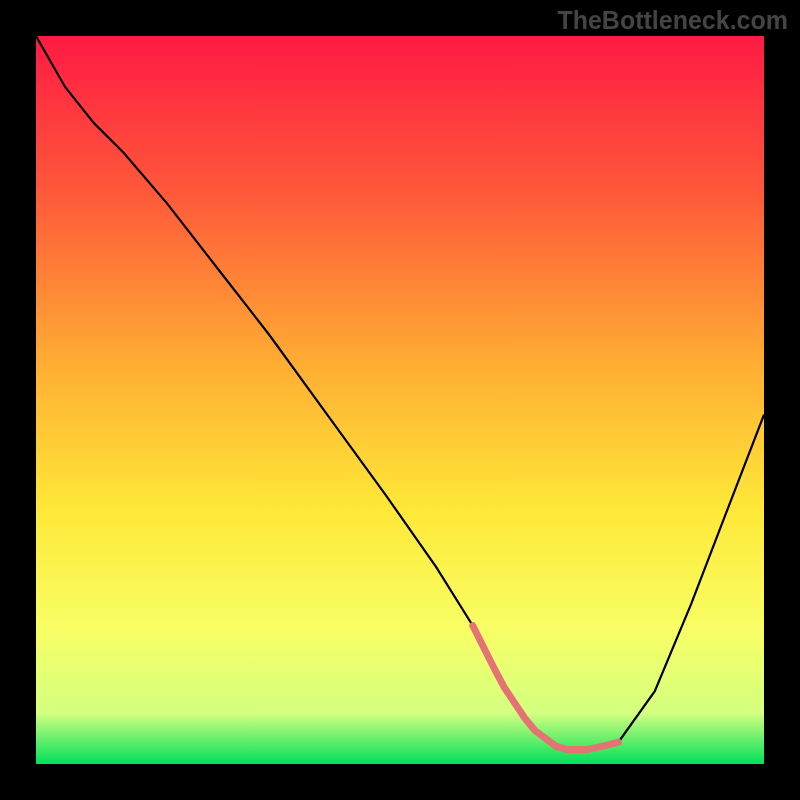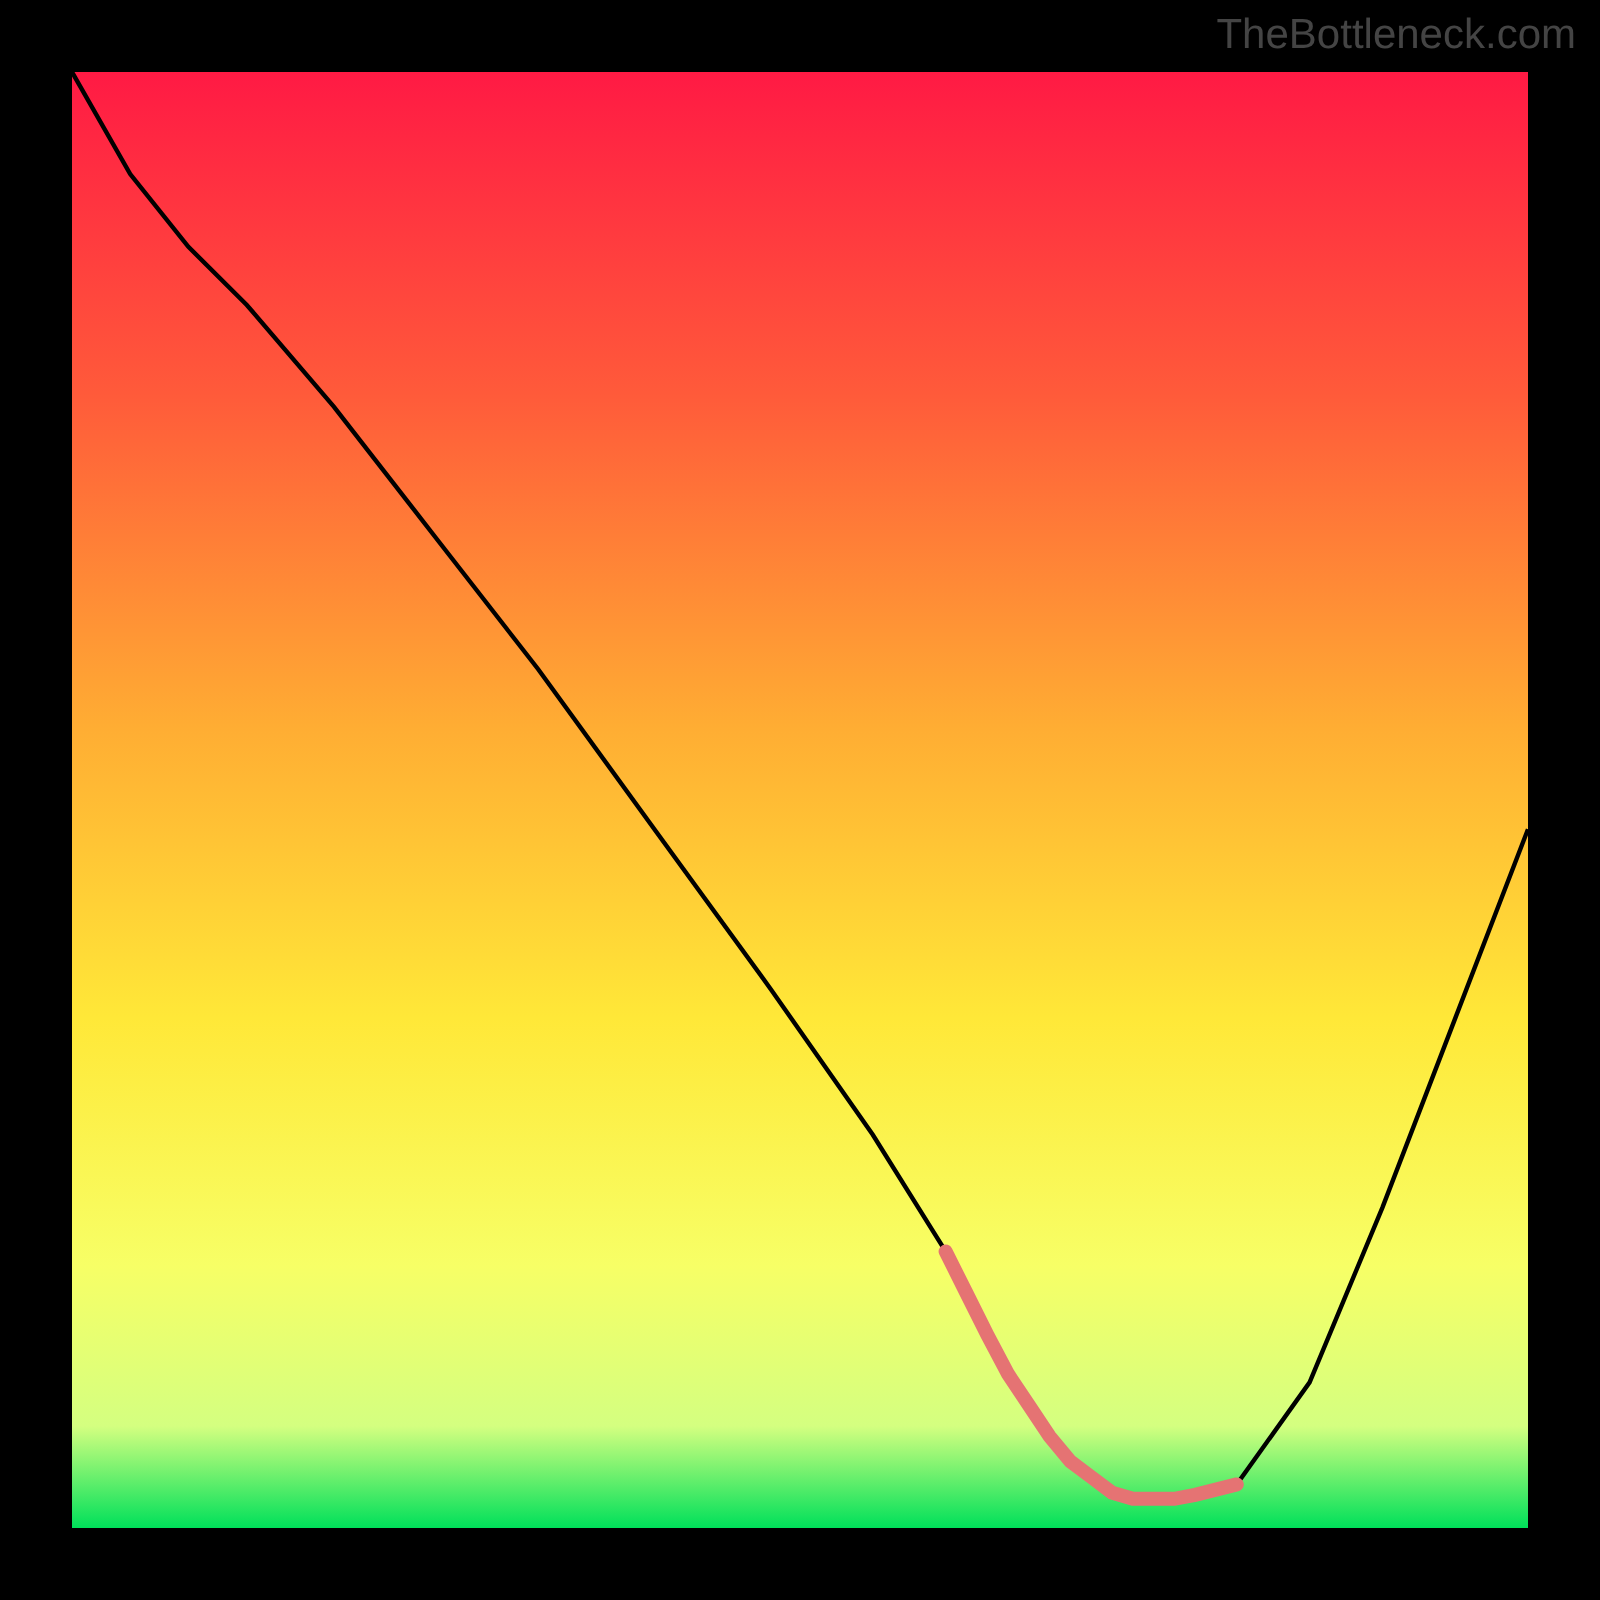--- a/index.html
+++ b/index.html
@@ -9,22 +9,22 @@
     height: 800px;
     background: #000;
     position: relative;
     font-family: Arial, sans-serif;
   }
   .watermark {
     position: absolute;
     top: 6px;
     right: 12px;
     color: #444;
-    font-size: 21px;
-    font-weight: 400;
+    font-size: 25px;
+    font-weight: 700;
     z-index: 10;
   }
   .plot-container {
     position: absolute;
     left: 36px;
     top: 36px;
     width: 728px;
     height: 728px;
   }
   .plot-bg {

